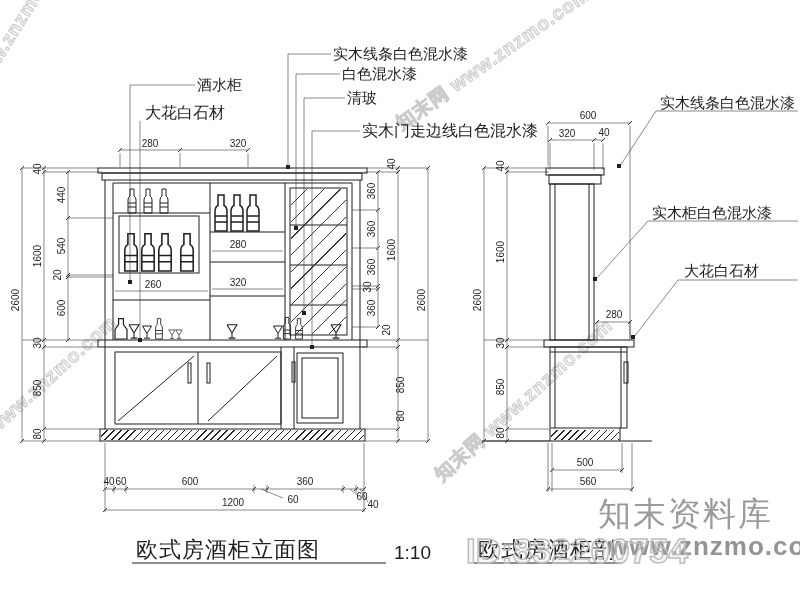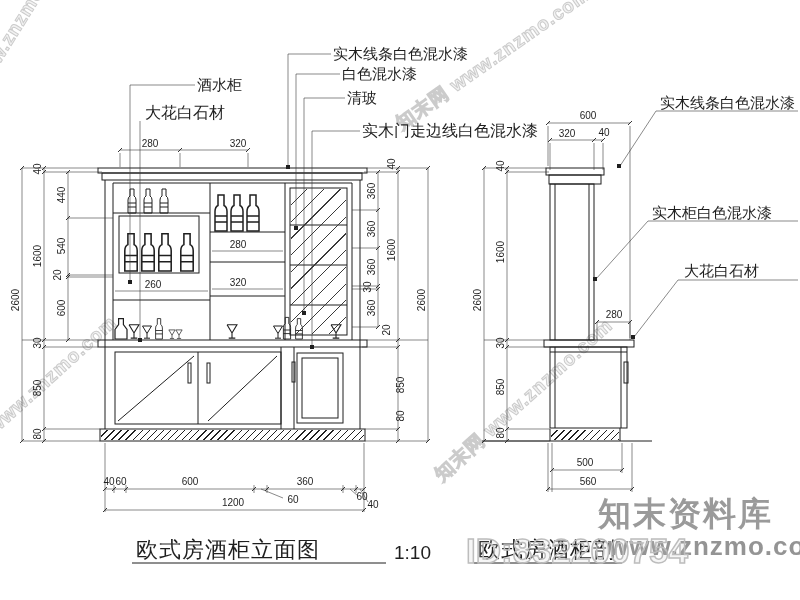--- a/index.html
+++ b/index.html
@@ -18,21 +18,21 @@
   .sc{font-size:19px;text-anchor:start;}
   .hatch{position:absolute;z-index:3;}
   .hatch-dense{background:repeating-linear-gradient(135deg,rgba(0,0,0,0) 0 4px,#222 4px 5px);}
   .hatch-glass{background:repeating-linear-gradient(135deg,rgba(0,0,0,0) 0 11px,#3a3a3a 11px 11.8px);}
   .wm-diag{position:absolute;z-index:1;white-space:nowrap;font-weight:bold;font-size:19px;
            letter-spacing:1px;color:rgba(205,205,205,.25);-webkit-text-stroke:1px #cbcbcb;}
   .wm-big{position:absolute;z-index:4;white-space:nowrap;font-weight:bold;font-size:92px;
           letter-spacing:-10px;color:rgba(200,200,200,.12);-webkit-text-stroke:2.5px #c3c3c3;}
   .wm-id{position:absolute;z-index:6;white-space:nowrap;font-weight:bold;font-size:35px;
          color:rgba(195,195,195,.15);margin-top:42px;-webkit-text-stroke:1.5px #bdbdbd;}
-  .wm-lib{position:absolute;z-index:5;white-space:nowrap;font-weight:bold;font-size:33px;
+  .wm-lib{position:absolute;z-index:5;white-space:nowrap;font-weight:normal;font-size:33px;
           letter-spacing:2px;color:#9a9a9a;}
   .wm-url{position:absolute;z-index:5;white-space:nowrap;font-weight:bold;font-size:26px;
           letter-spacing:1px;color:#949494;}
 </style>
 </head>
 <body>
 
 <div id="canvas">
 
   <div class="wm-diag" style="left:-112px;top:33px;transform:rotate(-58deg);">知末网 www.znzmo.com</div>

